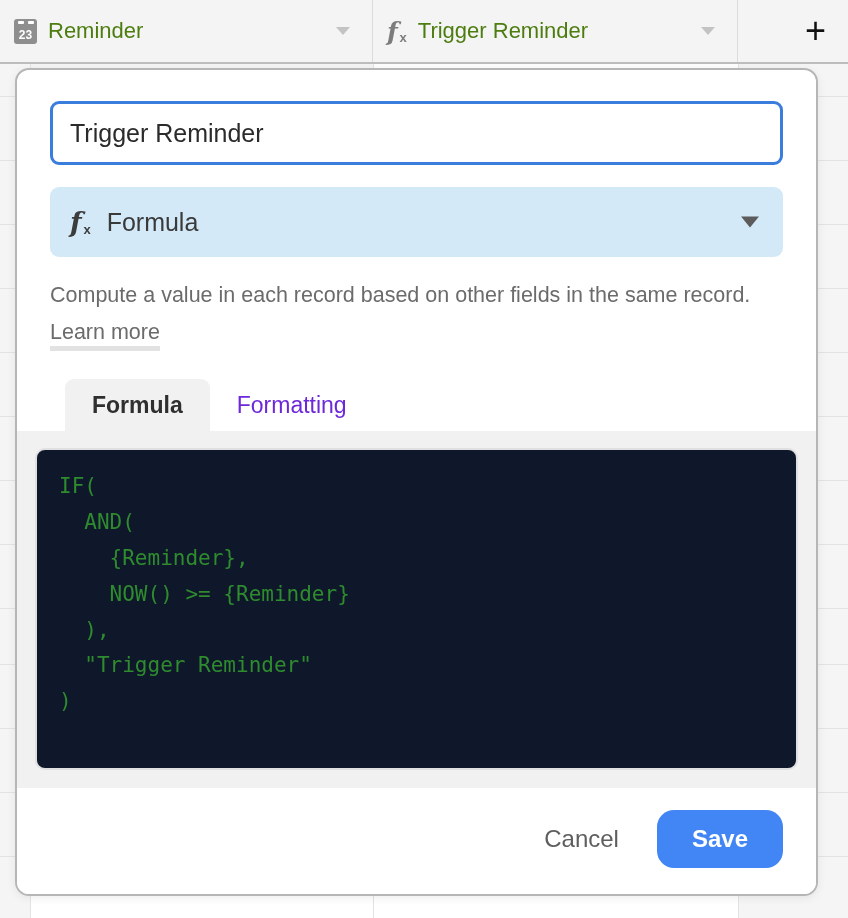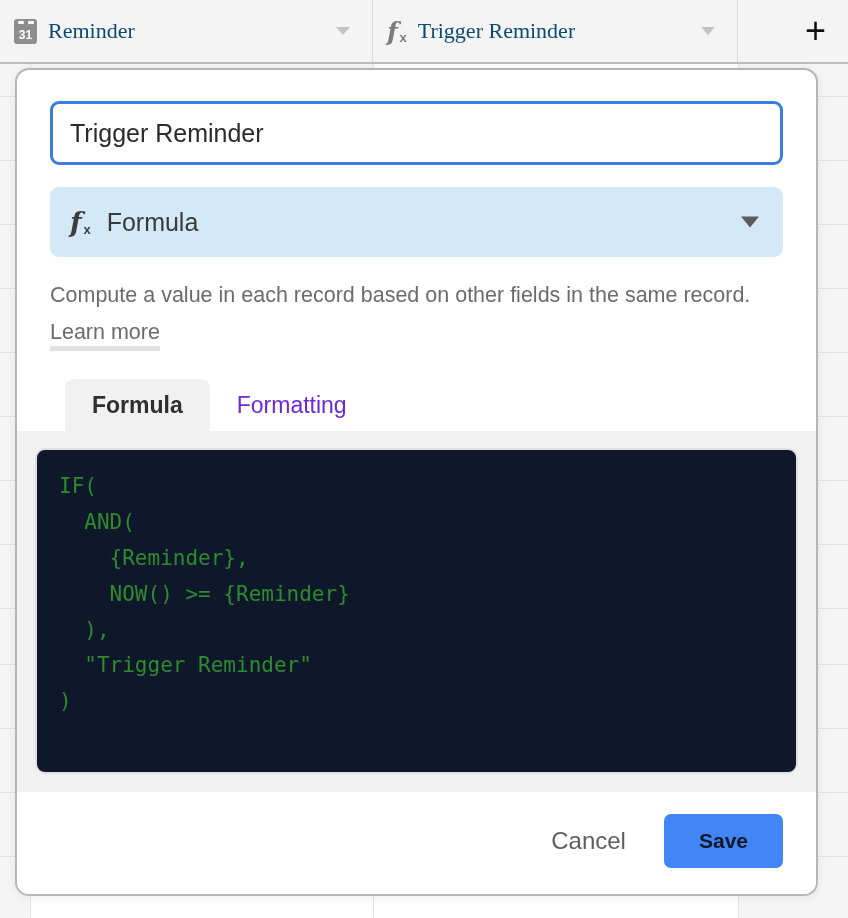--- a/index.html
+++ b/index.html
@@ -41,22 +41,22 @@
     padding: 0 14px;
     border-right: 1px solid #d8dce0;
     position: relative;
   }
   .header-cell.c1 { width: 373px; }
   .header-cell.c2 { width: 365px; }
   .header-cell.c3 { flex: 1; border-right: none; justify-content: flex-end; padding-right: 22px; }
 
   .hdr-icon { margin-right: 11px; display: flex; align-items: center; }
   .hdr-label {
-    font-size: 22px; color: #0c4a6e;
-    white-space: nowrap; overflow: hidden; font-family: Liberation Serif, serif;
+    font-size: 22px; color: #4d7c0f;
+    white-space: nowrap; overflow: hidden;
   }
   .hdr-caret {
     position: absolute; right: 22px; top: 50%;
     transform: translateY(-50%);
     width: 0; height: 0;
     border-left: 7px solid transparent;
     border-right: 7px solid transparent;
     border-top: 8px solid #c3c3c3;
   }
   .plus-btn {
@@ -212,24 +212,24 @@
     gap: 34px;
   }
   .cancel-btn {
     background: none; border: none;
     font-family: "Liberation Sans", sans-serif;
     font-size: 24px; color: #5e5e5e;
     cursor: pointer; padding: 8px 4px;
   }
   .save-btn {
     background: #4285f4;
-    border: none; border-radius: 7px;
-    font-family: "Liberation Sans", sans-serif;
-    font-size: 21px; font-weight: bold;
-    color: #0f172a;
+    border: none; border-radius: 17px;
+    font-family: "Liberation Sans", sans-serif;
+    font-size: 24px; font-weight: bold;
+    color: #ffffff;
     padding: 15px 35px;
     cursor: pointer;
   }
 </style>
 </head>
 <body>
 
 <div class="grid-backdrop">
   <div class="grid-col-line" style="left:30px;"></div>
   <div class="grid-col-line" style="left:373px;"></div>
@@ -252,21 +252,21 @@
   <div class="grid-row-line" style="top:728px;"></div>
   <div class="grid-row-line" style="top:792px;"></div>
   <div class="grid-row-line" style="top:856px;"></div>
 </div>
 
 <div class="header">
 
   <div class="header-cell c1">
     <span class="hdr-icon">
       <span class="cal-icon">
-        <span class="cal-num">31</span>
+        <span class="cal-num">23</span>
       </span>
     </span>
     <span class="hdr-label">Reminder</span>
     <span class="hdr-caret"></span>
   </div>
 
   <div class="header-cell c2">
     <span class="hdr-icon">
       <span class="fx-icon">f<span class="sub">x</span></span>
     </span>

